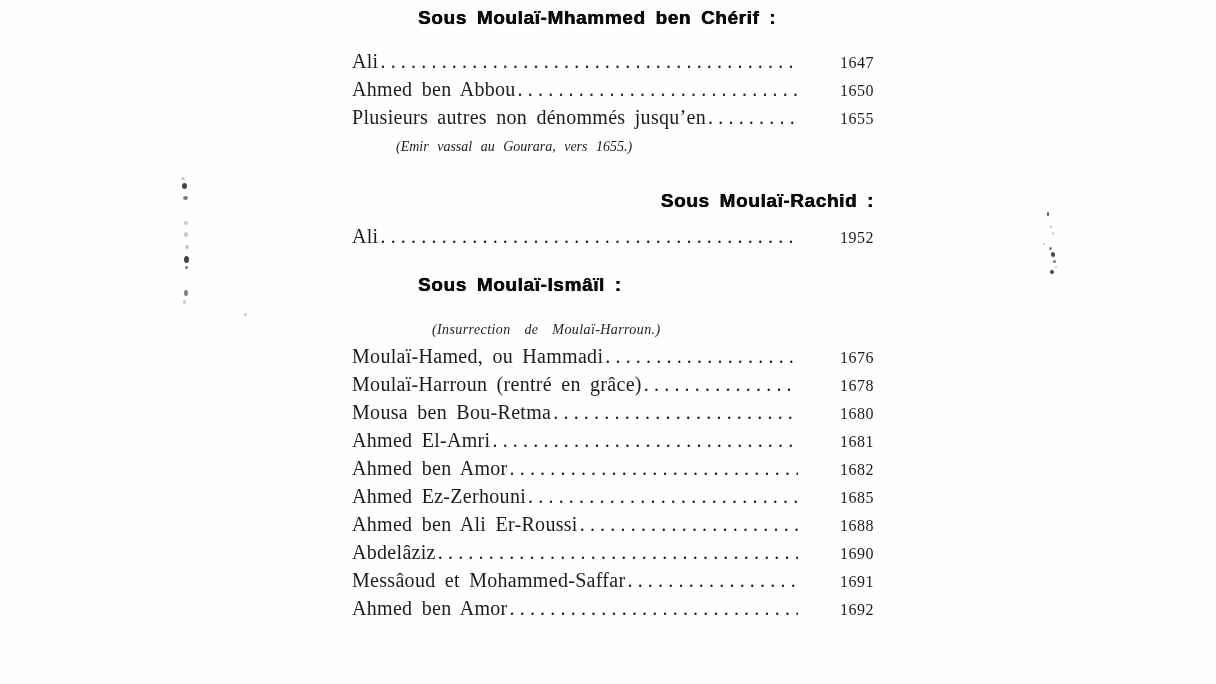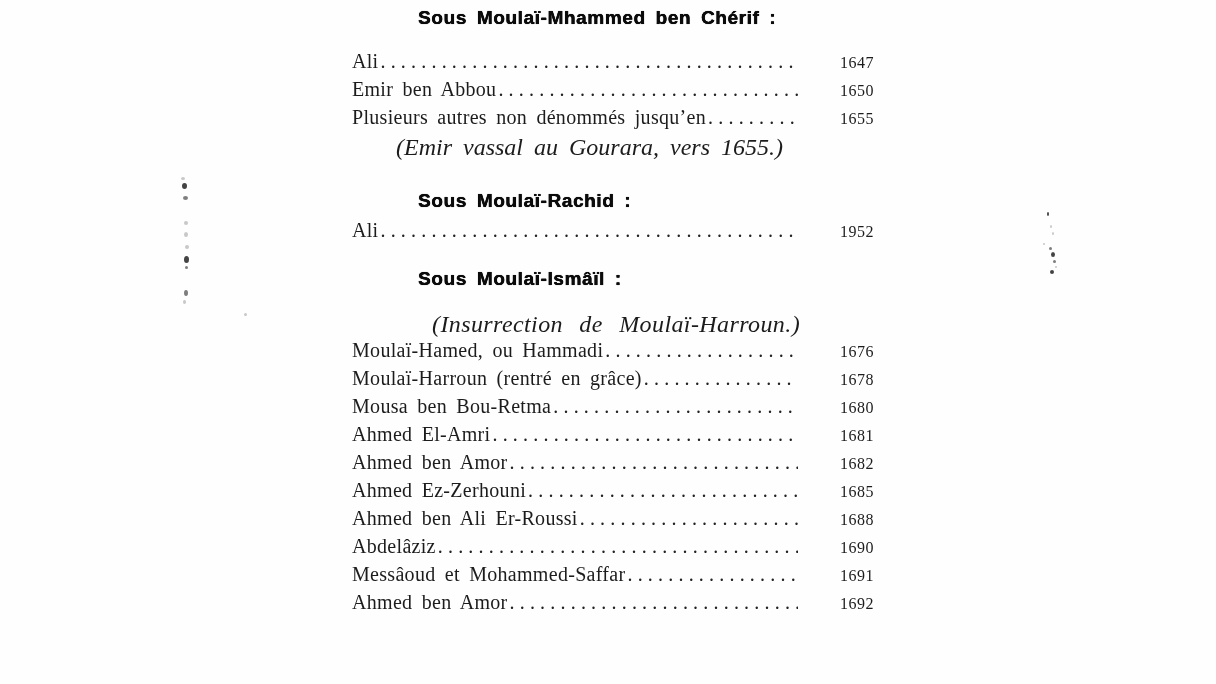--- a/index.html
+++ b/index.html
@@ -34,21 +34,21 @@
     font-size: 19px;
     line-height: 24px;
     color: #0b0b0b;
     letter-spacing: 0.6px;
     word-spacing: 4px;
     text-shadow: 0 0 0.7px #0b0b0b, 0.3px 0 0.4px #0b0b0b;
     margin: 0 0 18px 66px;
     white-space: nowrap;
   }
   .sec-2 { margin-top: 29px; }
-  .sec-2 .heading { margin-bottom: 4px; }
+  .sec-2 .heading { margin-bottom: 10px; text-align: right; }
   .sec-3 { margin-top: 22px; }
   .sec-3 .heading { margin-bottom: 20px; }
   .row {
     display: flex;
     align-items: baseline;
     line-height: 26px;
     font-size: 20px;
     white-space: nowrap;
   }
   .name {
@@ -68,21 +68,21 @@
     color: #232323;
   }
   .year {
     flex: 0 0 62px;
     text-align: right;
     font-size: 16px;
     letter-spacing: 0.5px;
   }
   .note {
     font-style: italic;
-    font-size: 24px;
+    font-size: 14px;
     line-height: 26px;
     white-space: nowrap;
     margin: 0;
   }
   .note-after {
     margin: 2px 0 0 44px;
     word-spacing: 5px;
   }
   .note-before {
     margin: 0 0 0 80px;
@@ -108,21 +108,21 @@
     <h2 class="heading">Sous Moulaï-Mhammed ben Chérif :</h2>
 
     <div class="entries">
   <div class="row">
     <span class="name">Ali</span>
     <span class="dots"></span>
     <span class="year">1647</span>
   </div>
 
   <div class="row">
-    <span class="name">Emir ben Abbou</span>
+    <span class="name">Ahmed ben Abbou</span>
     <span class="dots"></span>
     <span class="year">1650</span>
   </div>
 
   <div class="row">
     <span class="name">Plusieurs autres non dénommés jusqu’en</span>
     <span class="dots"></span>
     <span class="year">1655</span>
   </div>
 </div>

